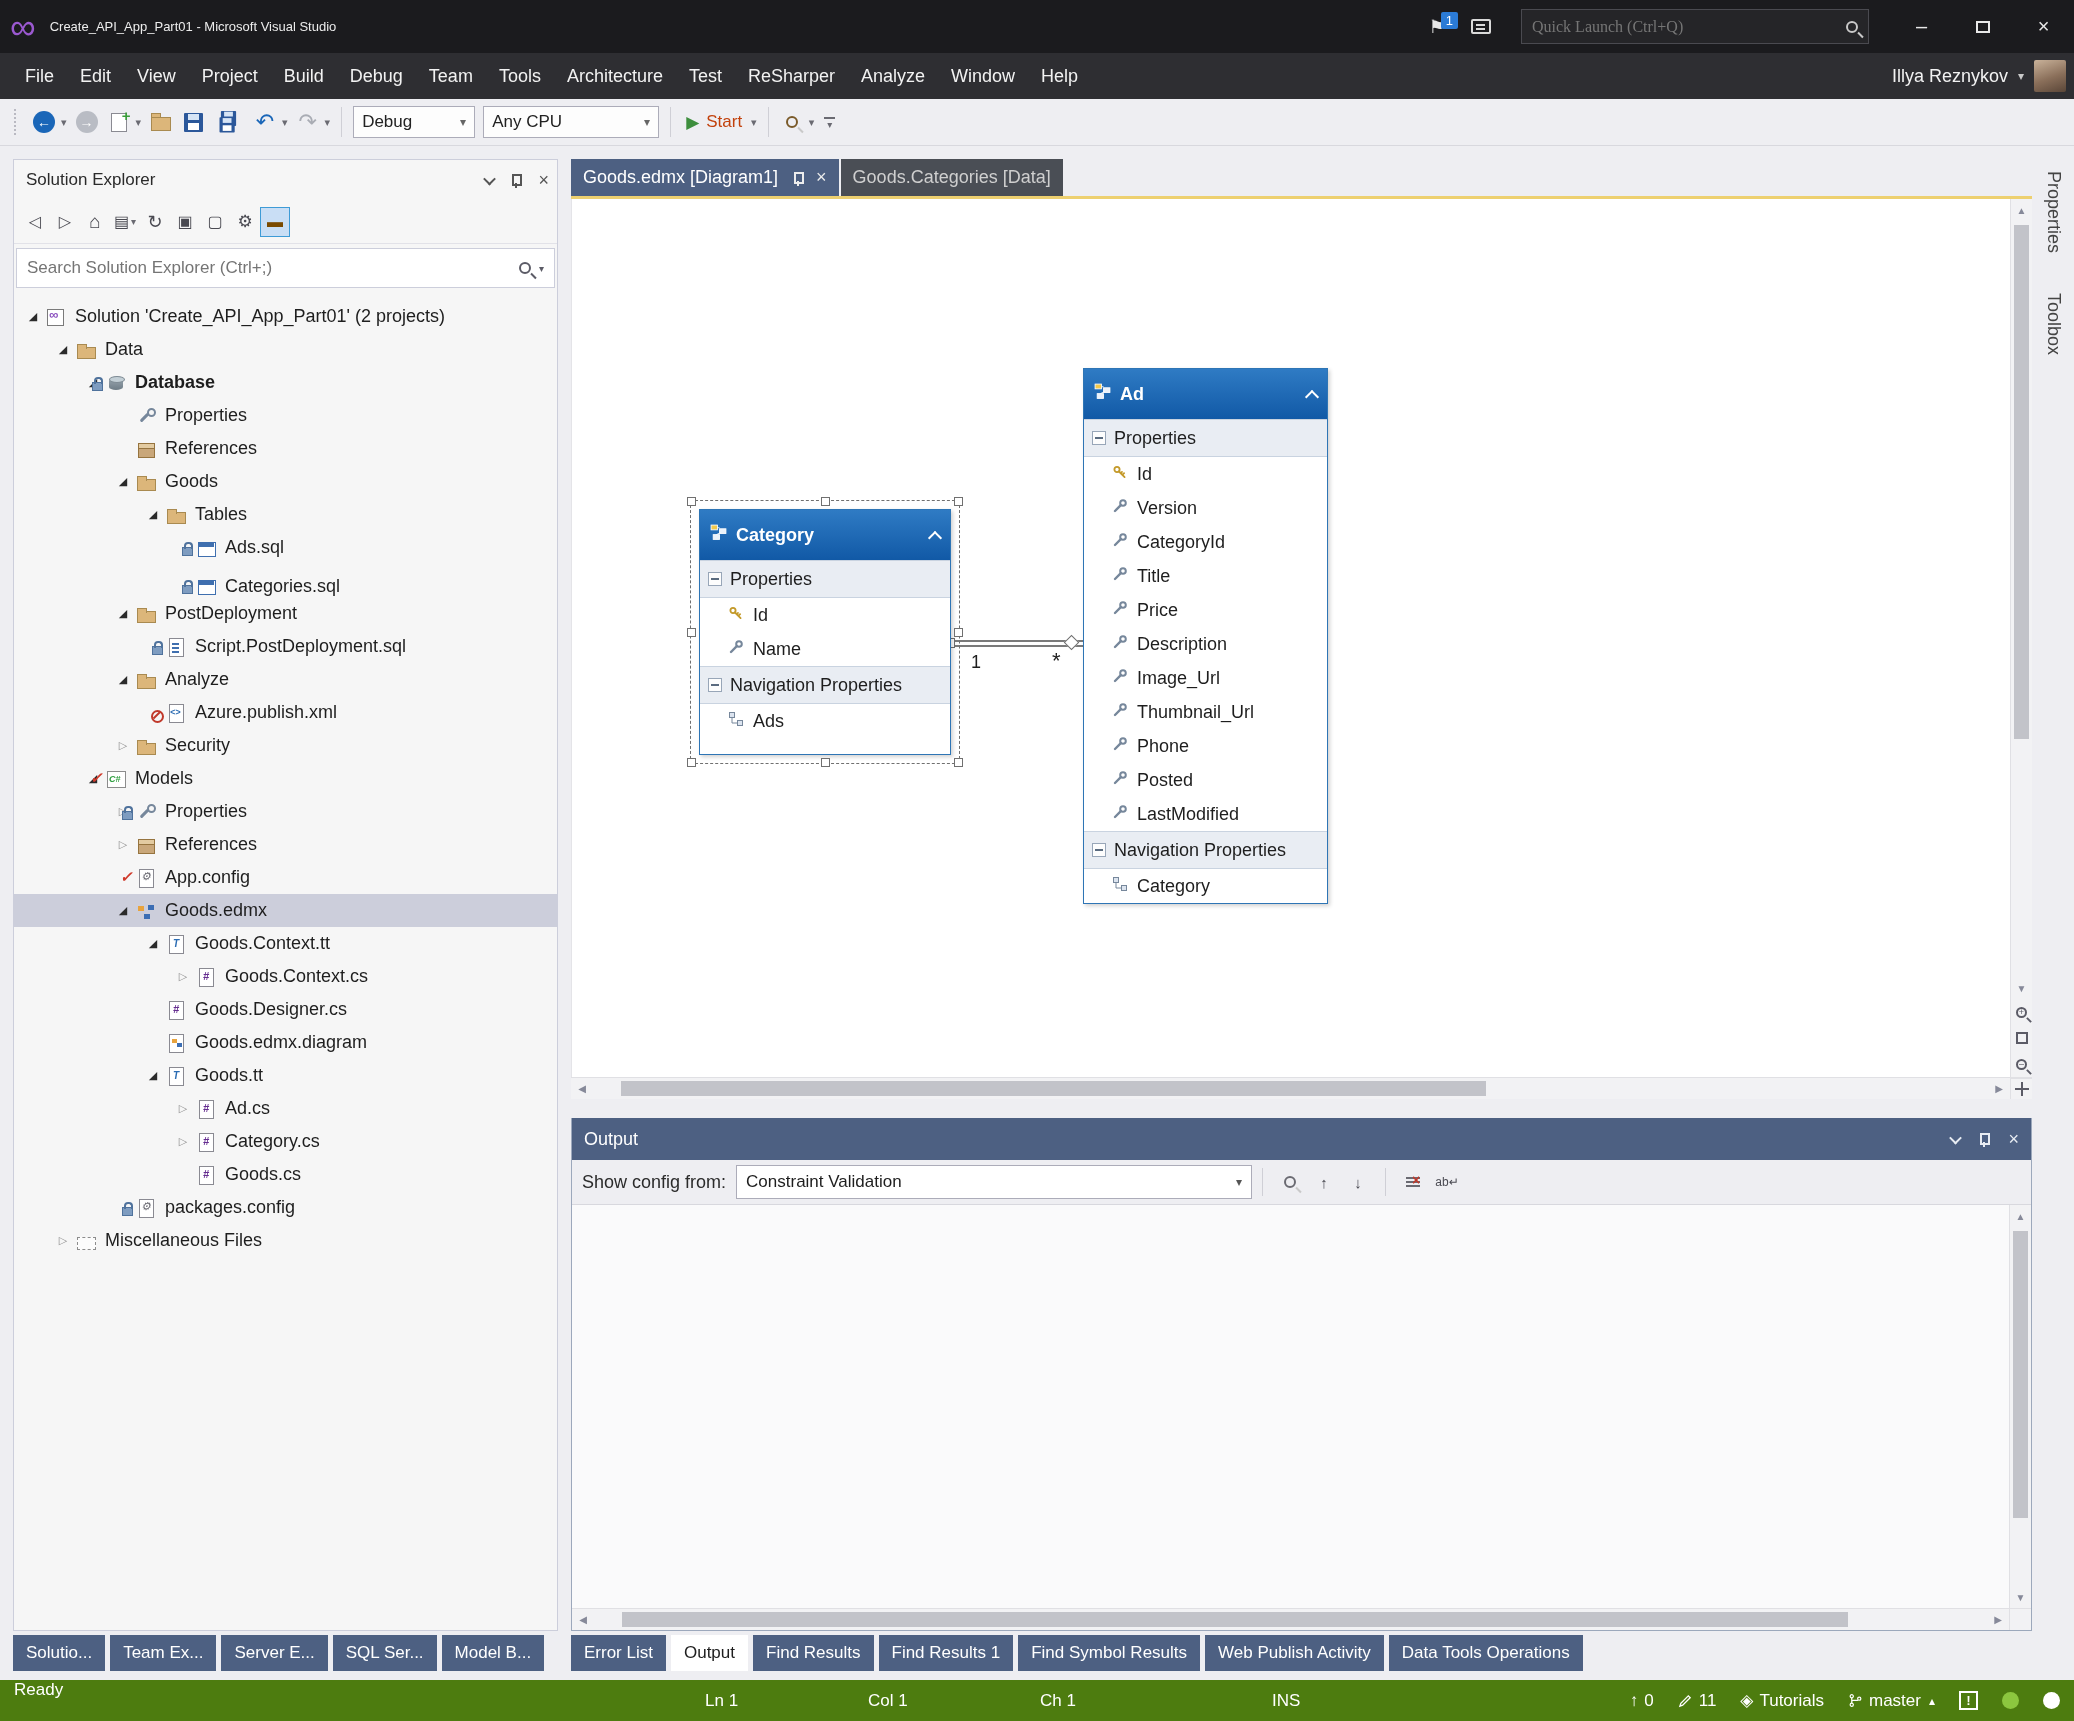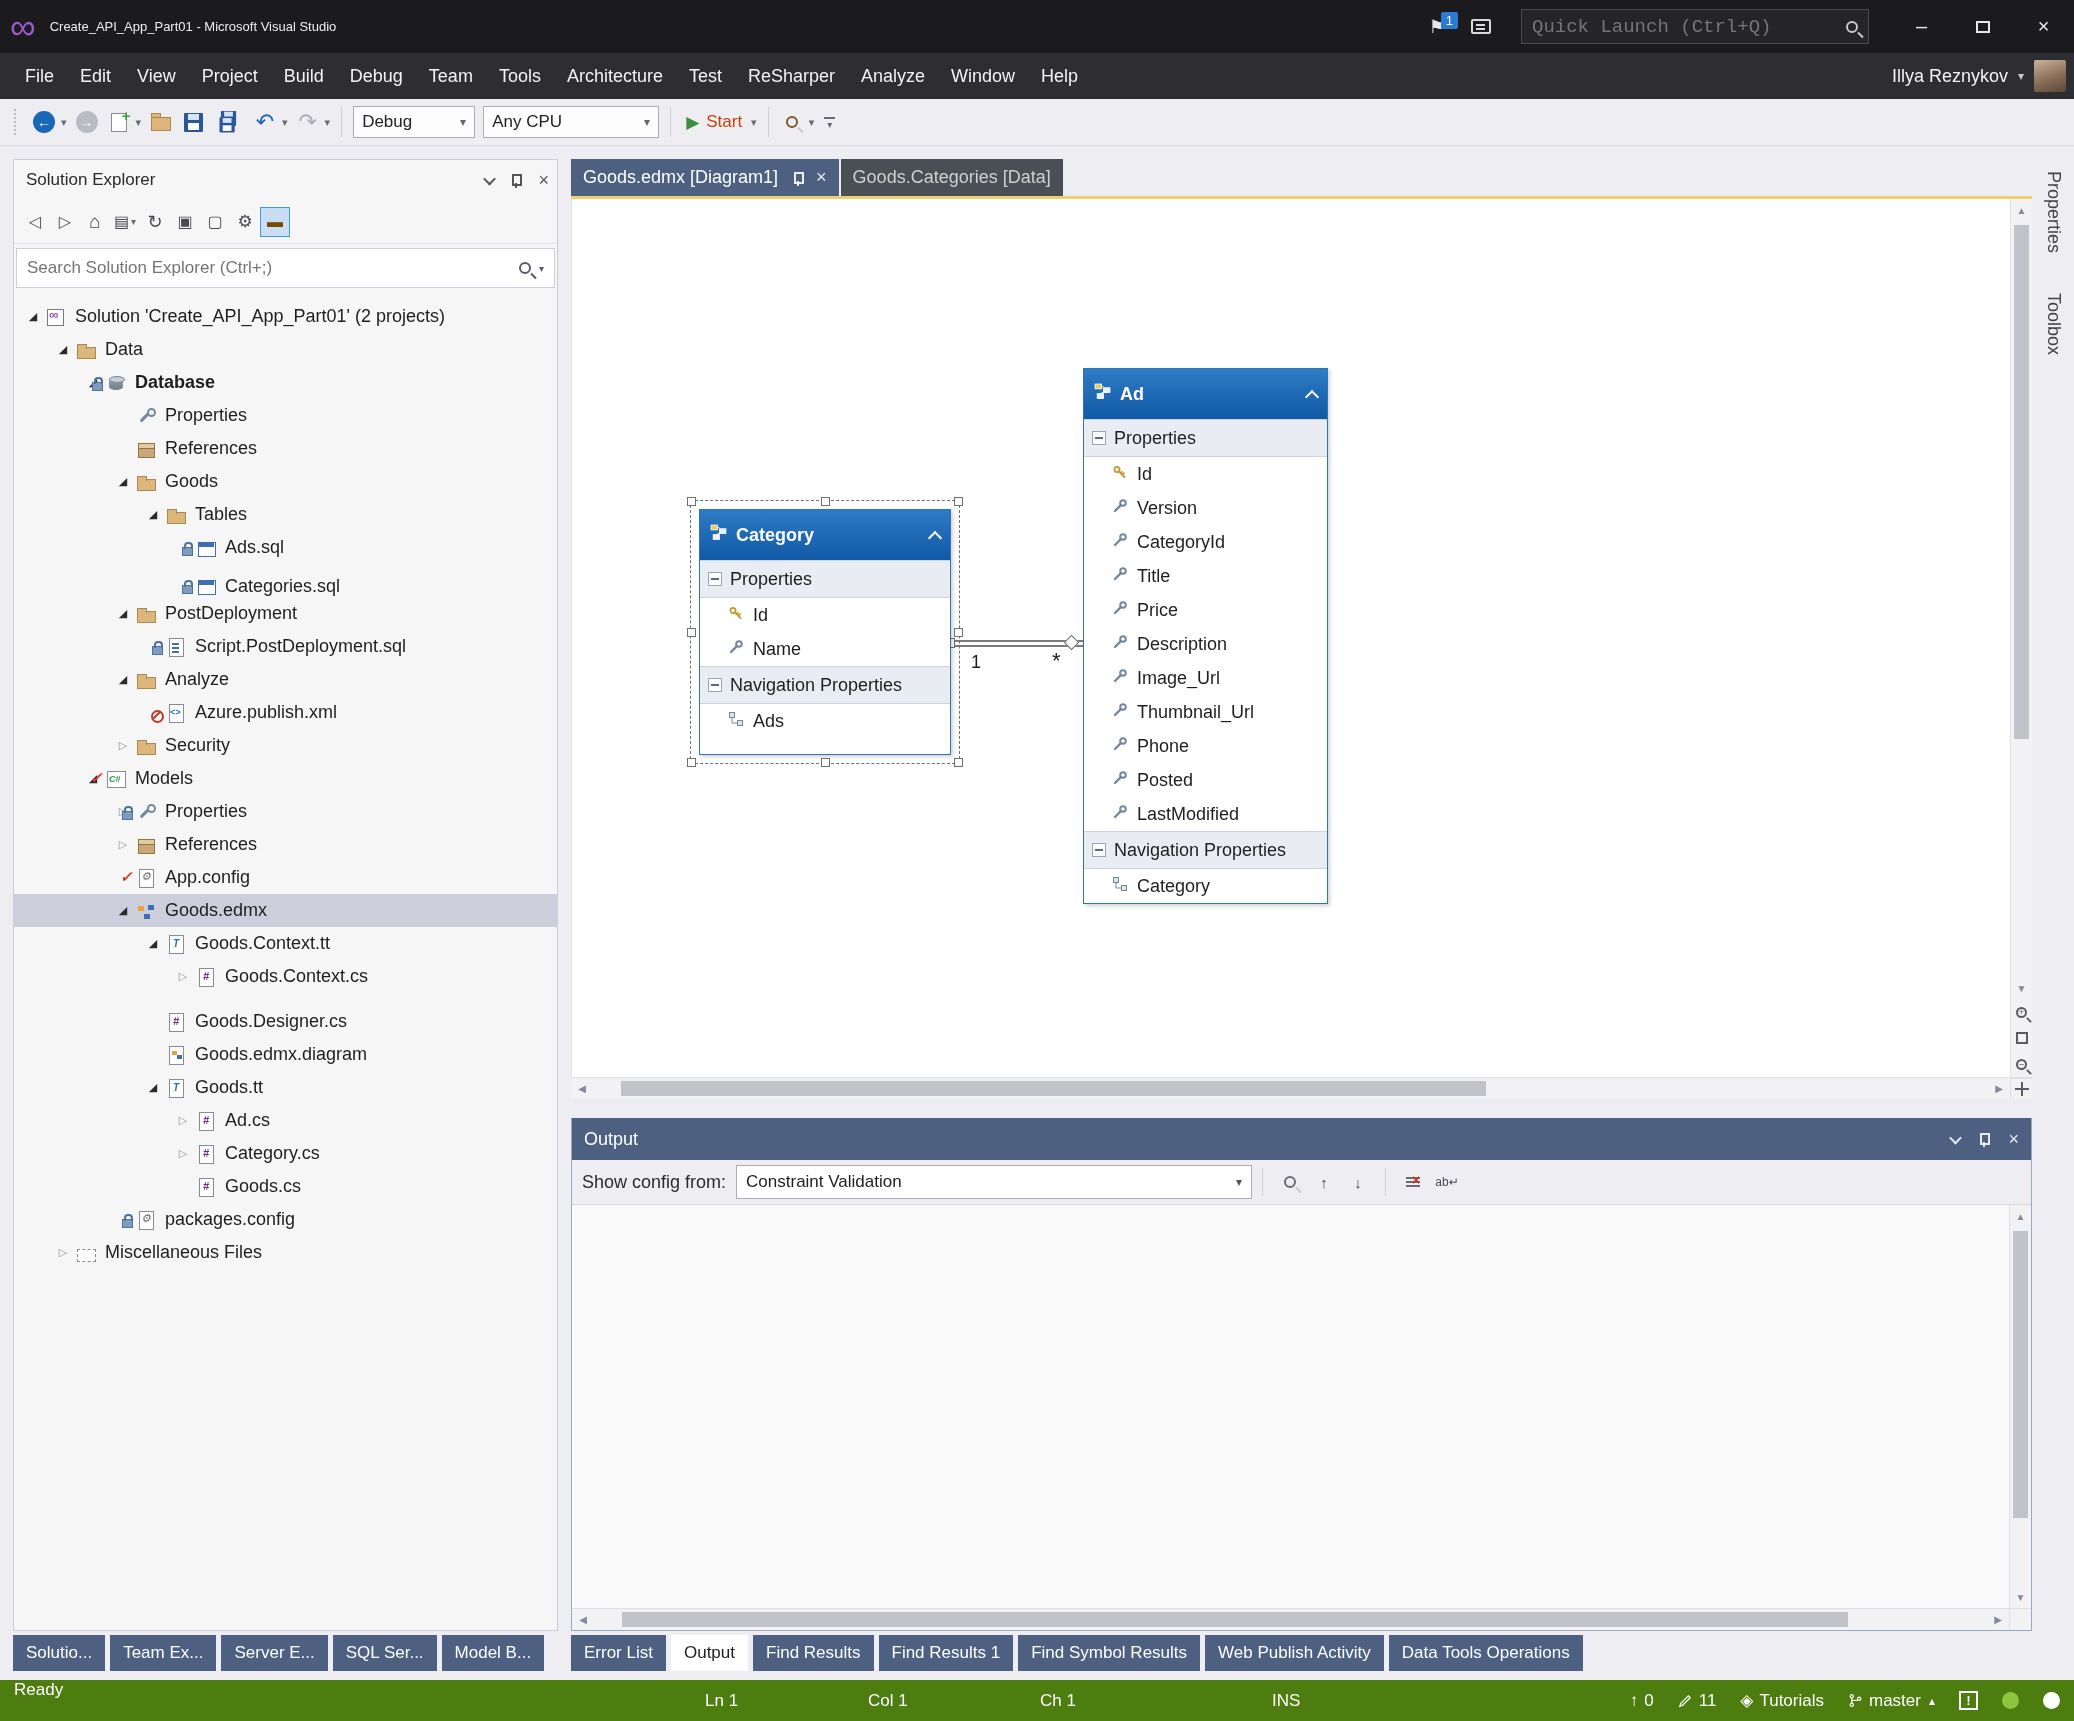--- a/index.html
+++ b/index.html
@@ -9,21 +9,21 @@
   
   .titlebar{height:53px;background:#1B1B1E;display:flex;align-items:center;color:#F2F2F2}
   .vs-logo{font-size:36px;color:#9B59D0;margin:0 14px 0 10px;line-height:1}
   .title-text{font-size:13px;color:#ECECEC}
   .tb-right{margin-left:auto;display:flex;align-items:center;height:100%}
   .flag-wrap{position:relative;margin-right:26px;font-size:18px;color:#E8E8E8}
   .flag-badge{position:absolute;left:12px;top:-4px;background:#2B7BD6;color:#fff;font-size:13px;padding:0 5px;border-radius:2px;line-height:17px}
   .feed-icon{width:20px;height:15px;border:2px solid #DADADA;border-radius:2px;position:relative;margin-right:30px}
   .feed-icon::after{content:"";position:absolute;left:3px;top:3px;width:9px;height:2px;background:#DADADA;box-shadow:0 4px 0 #DADADA}
   .quick-launch{width:348px;height:35px;background:#252528;border:1px solid #4A4A50;display:flex;align-items:center;padding:0 10px;margin-right:22px}
-  .quick-launch input{flex:1;background:transparent;border:none;outline:none;color:#8b5cf6;font-size:19px;font-family:Liberation Mono, monospace}
+  .quick-launch input{flex:1;background:transparent;border:none;outline:none;color:#8b5cf6;font-size:16px;font-family:Liberation Serif, serif}
   .mag{width:12px;height:12px;border:2px solid #C9C9C9;border-radius:50%;position:relative;flex:none}
   .mag::after{content:"";position:absolute;width:7px;height:2px;background:#C9C9C9;left:9px;top:11px;transform:rotate(45deg)}
   .win-btn{width:61px;height:53px;display:flex;align-items:center;justify-content:center;font-size:20px;color:#E8E8E8}
   .win-btn .box{width:14px;height:12px;border:2px solid #E8E8E8}
 
   
   .menubar{height:46px;background:#2E2E32;display:flex;align-items:center;color:#F2F2F2;padding-left:12px}
   .menu-item{padding:0 13px;height:100%;display:flex;align-items:center;font-size:18px}
   .mb-right{margin-left:auto;display:flex;align-items:center;gap:10px;padding-right:8px}
   .user-name{font-size:18px;color:#F2F2F2}
@@ -494,21 +494,21 @@
           </span>
           <span class="tree-label">Goods.Context.tt</span>
         </div>
         <div class="tree-row" style="padding-left: 158px;">
           <span class="tree-arrow collapsed">▷</span>
           <span class="icon-wrap">
             <i class="ti ti-file-cs page-base"></i>
           </span>
           <span class="tree-label">Goods.Context.cs</span>
         </div>
-        <div class="tree-row" style="padding-left: 128px; margin-top: 12px;">
+        <div class="tree-row" style="padding-left: 128px;">
           <span class="tree-arrow"></span>
           <span class="icon-wrap">
             <i class="ti ti-file-cs page-base"></i>
           </span>
           <span class="tree-label">Goods.Designer.cs</span>
         </div>
         <div class="tree-row" style="padding-left: 128px;">
           <span class="tree-arrow"></span>
           <span class="icon-wrap">
             <i class="ti ti-file-diagram page-base"></i>

